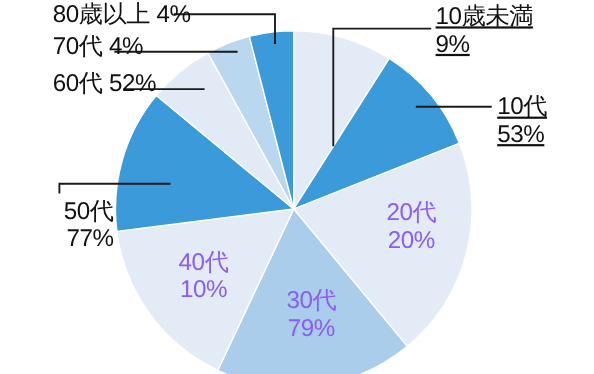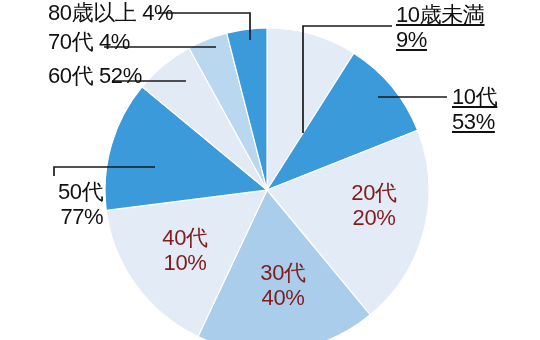--- a/index.html
+++ b/index.html
@@ -55,21 +55,21 @@
   .callout-label.align-left {
     text-align: left;
     text-decoration: underline;
   }
   .inner-label {
     position: absolute;
     white-space: pre;
     font-size: 22px;
     line-height: 25px;
     letter-spacing: -0.4px;
-    color: #7f1d1d;
+    color: #8b5cf6;
     text-align: center;
     transform: translate(-50%, -50%);
     font-family: "Liberation Sans", "DejaVu Sans", sans-serif;
   }
 </style>
 </head>
 <body>
 
 <div id="chart-root">
   <svg class="pie-svg" id="pie-svg" width="540" height="340" viewBox="0 0 540 340" xmlns="http://www.w3.org/2000/svg">
@@ -94,21 +94,21 @@
       </g>
   </svg>
   <div id="labels-layer">
       <div class="callout-label align-left" style="left: 396px; top: 2px;">10歳未満
 9%</div>
       <div class="callout-label align-left" style="left: 452px; top: 84px;">10代
 53%</div>
       <div class="inner-label" style="left: 374px; top: 205px;">20代
 20%</div>
       <div class="inner-label" style="left: 283px; top: 285px;">30代
-40%</div>
+79%</div>
       <div class="inner-label" style="left: 185px; top: 250px;">40代
 10%</div>
       <div class="callout-label align-right" style="left: 10px; top: 179px;">50代
 77%</div>
       <div class="callout-label align-right" style="left: 0px; top: 63px;">60代 52%</div>
       <div class="callout-label align-right" style="left: 0px; top: 29px;">70代 4%</div>
       <div class="callout-label align-right" style="left: 0px; top: 0px;">80歳以上 4%</div>
     </div>
 </div>
 

